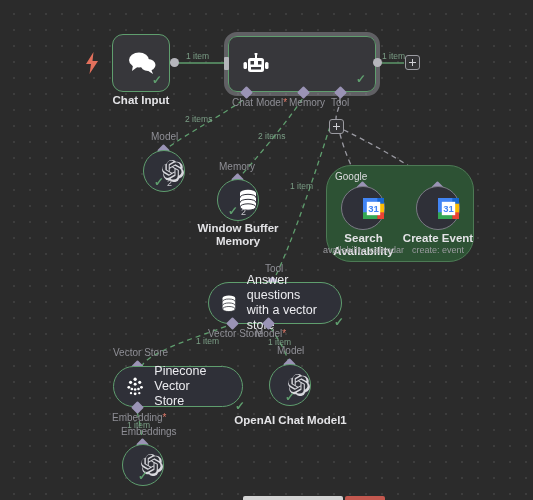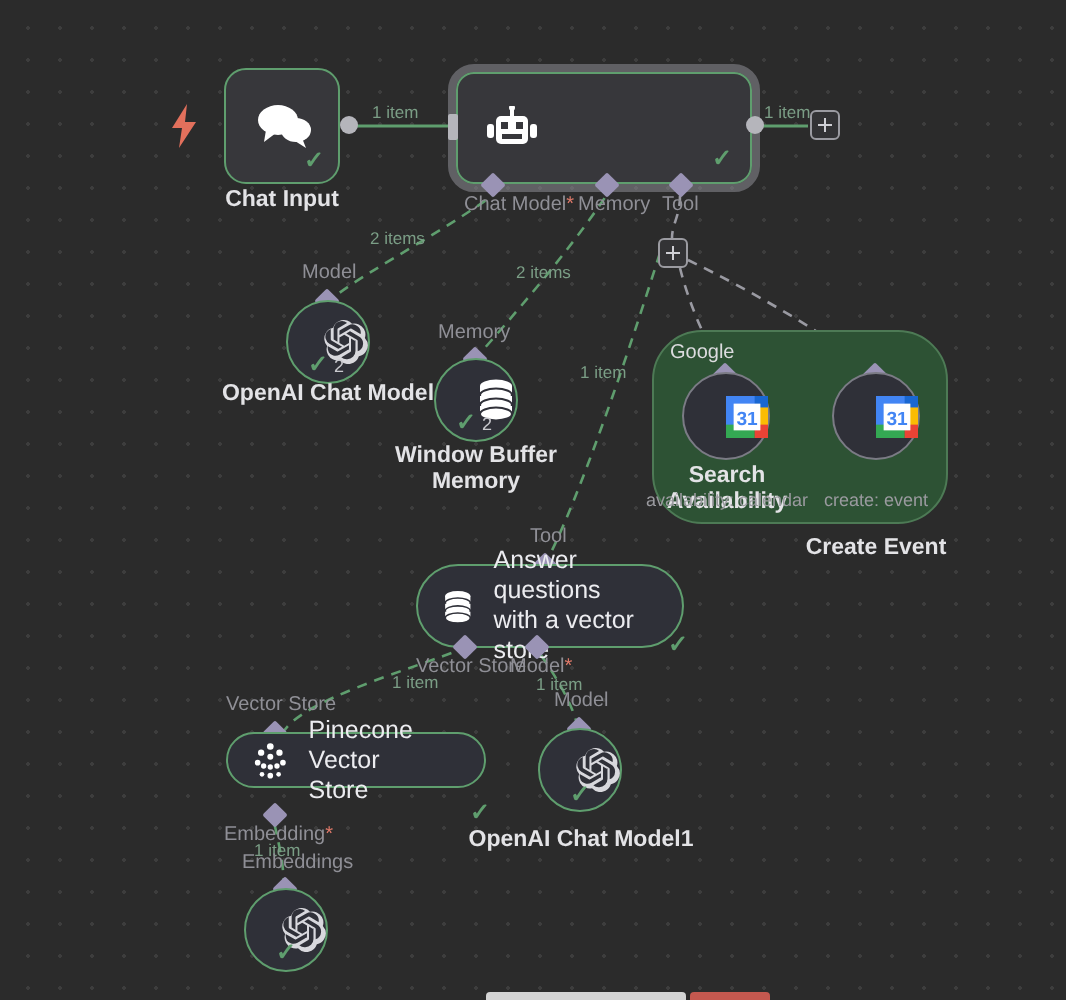--- a/index.html
+++ b/index.html
@@ -258,21 +258,20 @@
 
   <div class="diamond" style="left:159px; top:146px;"></div>
   <div class="port-label" style="left:151px; top:131px;">Model</div>
   <div class="circ-node" style="left:143px; top:150px; width:42px; height:42px;">
     <svg width="22" height="22" viewBox="0 0 24 24">
       <path fill="#d8d8dd" d="M22.28 9.82a5.99 5.99 0 0 0-.52-4.91 6.05 6.05 0 0 0-6.5-2.9A6.07 6.07 0 0 0 4.98 4.18a5.99 5.99 0 0 0-4 2.9 6.05 6.05 0 0 0 .74 7.1 5.98 5.98 0 0 0 .51 4.9 6.05 6.05 0 0 0 6.5 2.9A6.06 6.06 0 0 0 19.02 19.8a5.99 5.99 0 0 0 4-2.9 6.06 6.06 0 0 0-.75-7.08zM12.3 21.4a4.5 4.5 0 0 1-2.88-1.04l.14-.08 4.78-2.76a.79.79 0 0 0 .4-.68v-6.74l2.02 1.17a.07.07 0 0 1 .4.06v5.58a4.5 4.5 0 0 1-4.5 4.49zM2.6 17.25a4.48 4.48 0 0 1-.54-3.01l.14.09 4.79 2.76a.77.77 0 0 0 .78 0l5.84-3.37v2.33a.08.08 0 0 1-.3.07l-4.83 2.79a4.5 4.5 0 0 1-6.14-1.65zM1.34 6.85a4.48 4.48 0 0 1 2.35-1.98v5.68a.76.76 0 0 0 .38.67l5.81 3.35-2.02 1.17a.07.07 0 0 1-.07 0L2.96 12.9a4.5 4.5 0 0 1-1.65-6.05zm16.63 3.87L12.13 7.34l2.02-1.16a.07.07 0 0 1 .07 0l4.84 2.79a4.49 4.49 0 0 1-.68 8.1v-5.68a.78.78 0 0 0-.4-.67zm2.01-3.03l-.14-.09-4.78-2.78a.78.78 0 0 0-.79 0L8.43 8.19V5.86a.07.07 0 0 1 .03-.07l4.83-2.79a4.5 4.5 0 0 1 6.68 4.66zM7.33 11.87L5.31 10.7a.08.08 0 0 1-.04-.06V5.07a4.5 4.5 0 0 1 7.37-3.45l-.14.08L7.72 4.46a.79.79 0 0 0-.4.68zm1.1-2.36L11.03 8l2.6 1.5v3l-2.6 1.5-2.6-1.5z"></path>
     </svg>
   </div>
   <span class="check" style="left:154px; top:176px;">✓</span>
   <span class="badge-count" style="left:167px; top:178px;">2</span>
-  <div class="node-label" style="left:104px; top:191px; width:120px;">OpenAI Chat Model</div>
   <div class="edge-label" style="left:185px; top:114px;">2 items</div>
 
   <div class="diamond" style="left:233px; top:175px;"></div>
   <div class="port-label" style="left:219px; top:161px;">Memory</div>
   <div class="circ-node" style="left:217px; top:179px; width:42px; height:42px;">
     <svg width="20" height="22" viewBox="0 0 20 22">
       <ellipse cx="10" cy="4" rx="8" ry="3.2" fill="#fff"></ellipse>
       <rect x="2" y="4" width="16" height="4.5" fill="#fff"></rect>
       <ellipse cx="10" cy="8.5" rx="8" ry="3.2" fill="#fff"></ellipse>
       <ellipse cx="10" cy="8.5" rx="8" ry="3.2" fill="none" stroke="#2f3038" stroke-width="1"></ellipse>
@@ -317,21 +316,21 @@
       <rect x="0" y="0" width="22" height="22" fill="#4285f4"></rect>
       <rect x="0" y="15" width="16" height="7" fill="#34a853"></rect>
       <rect x="15" y="15" width="7" height="7" fill="#188038"></rect>
       <rect x="15" y="0" width="7" height="7" fill="#1967d2"></rect>
       <rect x="15" y="6" width="7" height="10" fill="#fbbc04"></rect>
       <rect x="15" y="15" width="7" height="7" fill="#ea4335"></rect>
       <rect x="4" y="4" width="14" height="14" fill="#fff"></rect>
       <text x="11" y="15" font-family="Liberation Sans, sans-serif" font-size="10" font-weight="bold" fill="#4285f4" text-anchor="middle">31</text>
     </svg>
   </div>
-  <div class="node-label" style="left:400px; top:232px; width:76px;margin-top:36px;">Create Event</div>
+  <div class="node-label" style="left:400px; top:232px; width:76px;">Create Event</div>
   <div class="sub-label" style="left:400px; top:245px; width:76px;">create: event</div>
 
   <div class="diamond" style="left:268px; top:278px;"></div>
   <div class="port-label" style="left:265px; top:263px;">Tool</div>
   <div class="pill-node" style="left:208px; top:282px; width:134px; height:42px;">
     <svg width="17" height="19" viewBox="0 0 20 22">
       <ellipse cx="10" cy="4" rx="8" ry="3.2" fill="#fff"></ellipse>
       <rect x="2" y="4" width="16" height="4.5" fill="#fff"></rect>
       <ellipse cx="10" cy="8.5" rx="8" ry="3.2" fill="#fff"></ellipse>
       <ellipse cx="10" cy="8.5" rx="8" ry="3.2" fill="none" stroke="#2f3038" stroke-width="1"></ellipse>
@@ -348,21 +347,21 @@
   <span class="check" style="left:334px; top:316px;">✓</span>
   <div class="diamond" style="left:228px; top:319px;"></div>
   <div class="port-label" style="left:208px; top:328px;">Vector Store</div>
   <div class="diamond" style="left:264px; top:319px;"></div>
   <div class="port-label" style="left:255px; top:328px;"><span>Model</span><span class="req">*</span></div>
   <div class="edge-label" style="left:196px; top:336px;">1 item</div>
   <div class="edge-label" style="left:268px; top:337px;">1 item</div>
 
   <div class="diamond" style="left:133px; top:362px;"></div>
   <div class="port-label" style="left:113px; top:347px;">Vector Store</div>
-  <div class="pill-node" style="left:113px; top:366px; width:130px; height:28px;">
+  <div class="pill-node" style="left:113px; top:366px; width:130px; height:41px;">
     <svg width="19" height="19" viewBox="0 0 22 22">
       <circle cx="11" cy="2.3" r="2" fill="#fff"></circle>
       <circle cx="5.5" cy="6" r="1.9" fill="#fff"></circle>
       <circle cx="16.5" cy="6" r="1.9" fill="#fff"></circle>
       <circle cx="11" cy="8.4" r="1.8" fill="#fff"></circle>
       <circle cx="3.4" cy="12" r="1.7" fill="#fff"></circle>
       <circle cx="18.6" cy="12" r="1.7" fill="#fff"></circle>
       <circle cx="7" cy="14" r="1.6" fill="#fff"></circle>
       <circle cx="15" cy="14" r="1.6" fill="#fff"></circle>
       <circle cx="11" cy="14.6" r="1.6" fill="#fff"></circle>

